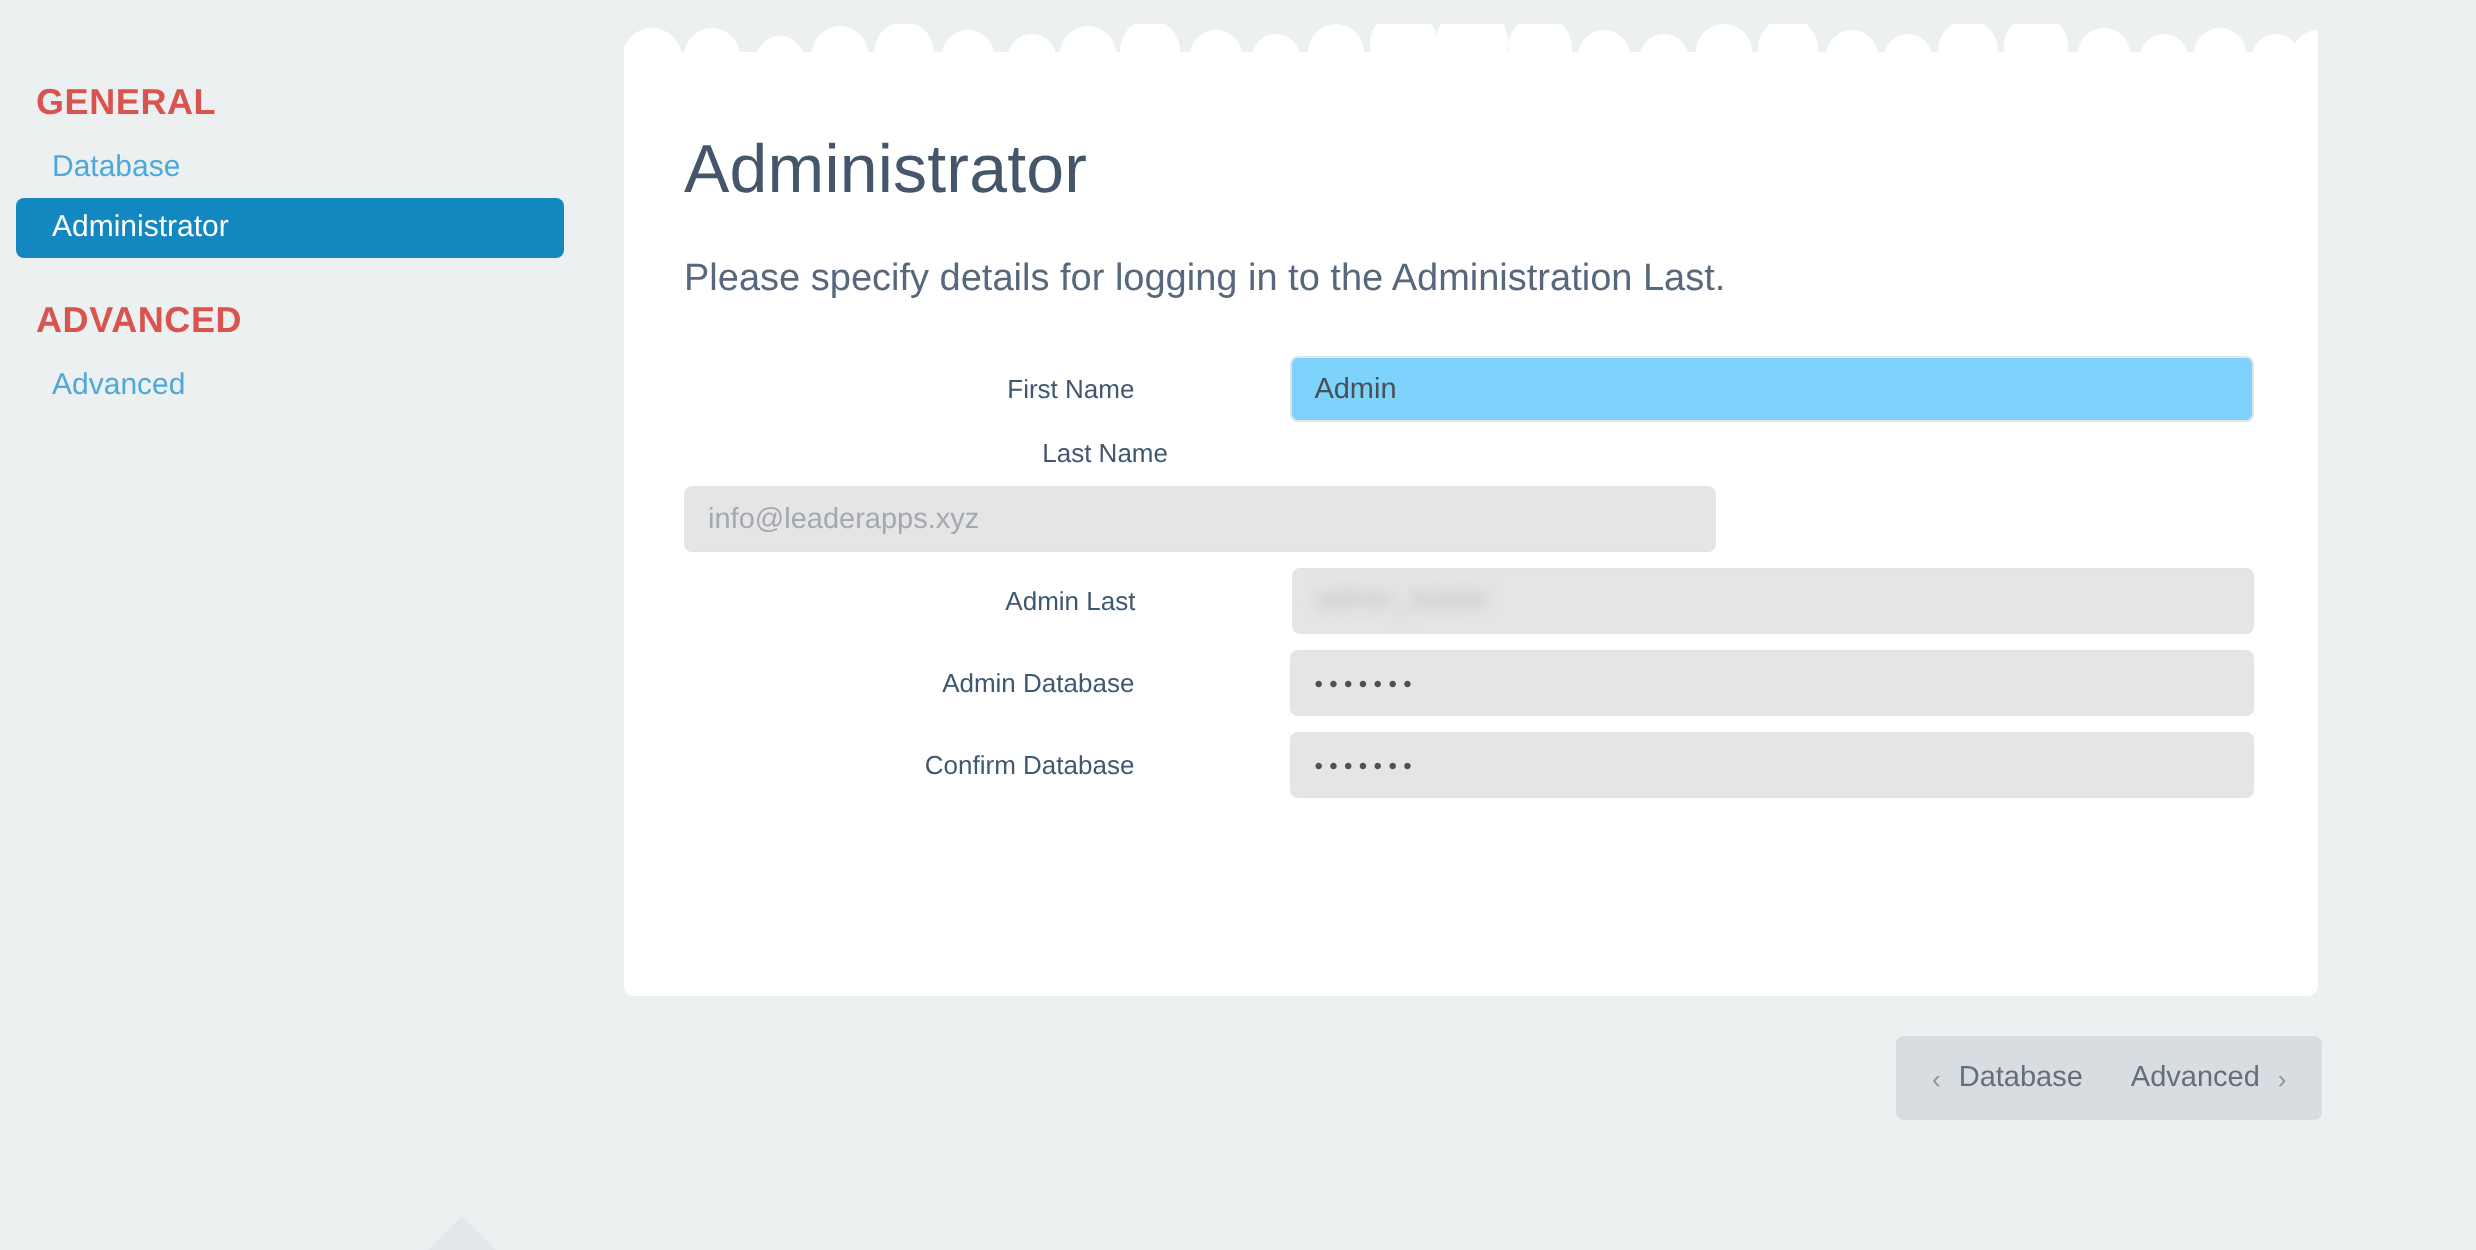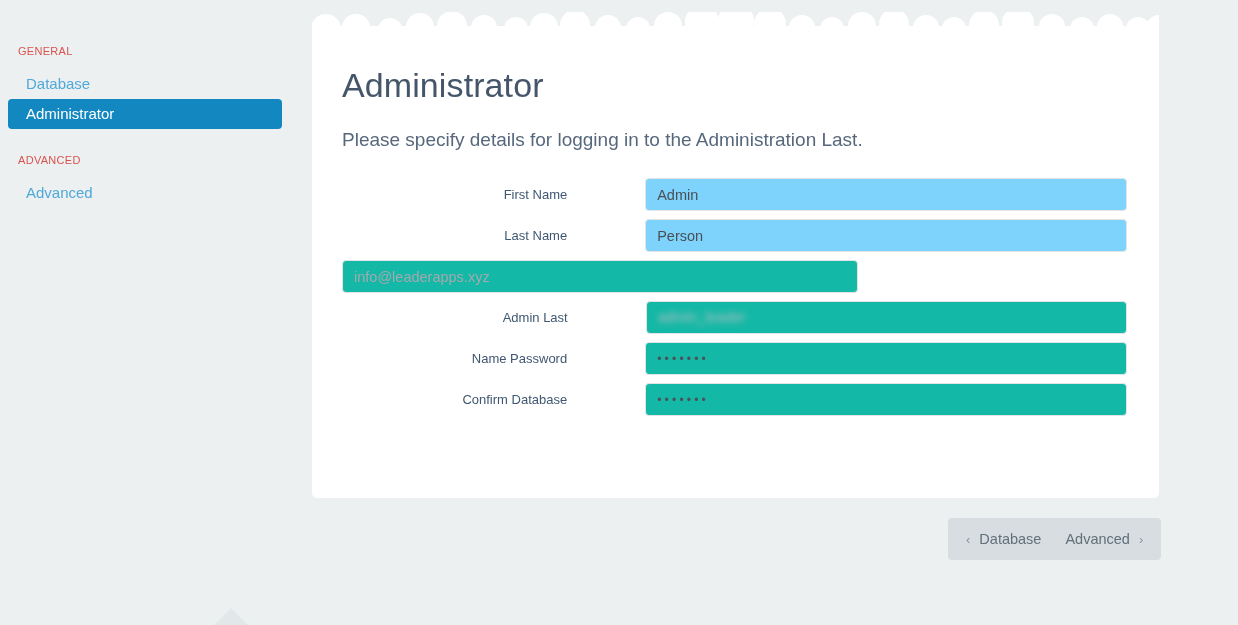--- a/index.html
+++ b/index.html
@@ -20,22 +20,22 @@
     position: absolute;
     left: 0;
     top: 0;
     width: 290px;
     height: 625px;
     padding-top: 42px;
     box-sizing: border-box;
   }
   .nav-group-title {
     color: #d9534f;
-    font-size: 11px;
-    font-weight: normal;
+    font-size: 18px;
+    font-weight: bold;
     letter-spacing: 0.3px;
     padding-left: 18px;
     margin-bottom: 9px;
     line-height: 18px;
   }
   .nav-group-title.second { margin-top: 22px; }
   .nav-item {
     display: block;
     font-size: 15px;
     line-height: 30px;
@@ -117,21 +117,21 @@
   .form-input {
     width: 516px;
     height: 33px;
     box-sizing: border-box;
     border: 1px solid #e2e4e6;
     border-radius: 4px;
     padding: 0 11px;
     font-size: 14.5px;
     font-family: "Liberation Sans", sans-serif;
     color: #4a4f55;
-    background: #14b8a6;
+    background: #e5e5e5;
     outline: none;
   }
   .form-input.tinted { background: #7dd3fc; }
   .form-input::placeholder { color: #a3a9ae; opacity: 1; }
   .form-input.pw {
     font-size: 12px;
     letter-spacing: 3.2px;
     color: #4c5157;
   }
   
@@ -268,37 +268,36 @@
 
     <div id="form">
 
       <div class="form-row">
         <div class="form-label">First Name</div>
         <input class="form-input tinted" type="text" value="Admin" style="">
       </div>
 
       <div class="form-row">
         <div class="form-label">Last Name</div>
-        <input class="form-input tinted" type="text" value="Person" style="">
       </div>
 
       <div class="form-row">
         <input class="form-input" type="text" placeholder="info@leaderapps.xyz" style="">
       </div>
 
       <div class="form-row">
         <div class="form-label">Admin Last</div>
         <div class="redacted-wrap">
           <input class="form-input" type="text" style="">
           <span class="redacted-text">admin_leader</span>
         </div>
       </div>
 
       <div class="form-row">
-        <div class="form-label">Name Password</div>
+        <div class="form-label">Admin Database</div>
         <input class="form-input pw" type="text" value="•••••••" style="">
       </div>
 
       <div class="form-row">
         <div class="form-label">Confirm Database</div>
         <input class="form-input pw" type="text" value="•••••••" style="">
       </div>
 
     </div>
   </div>

